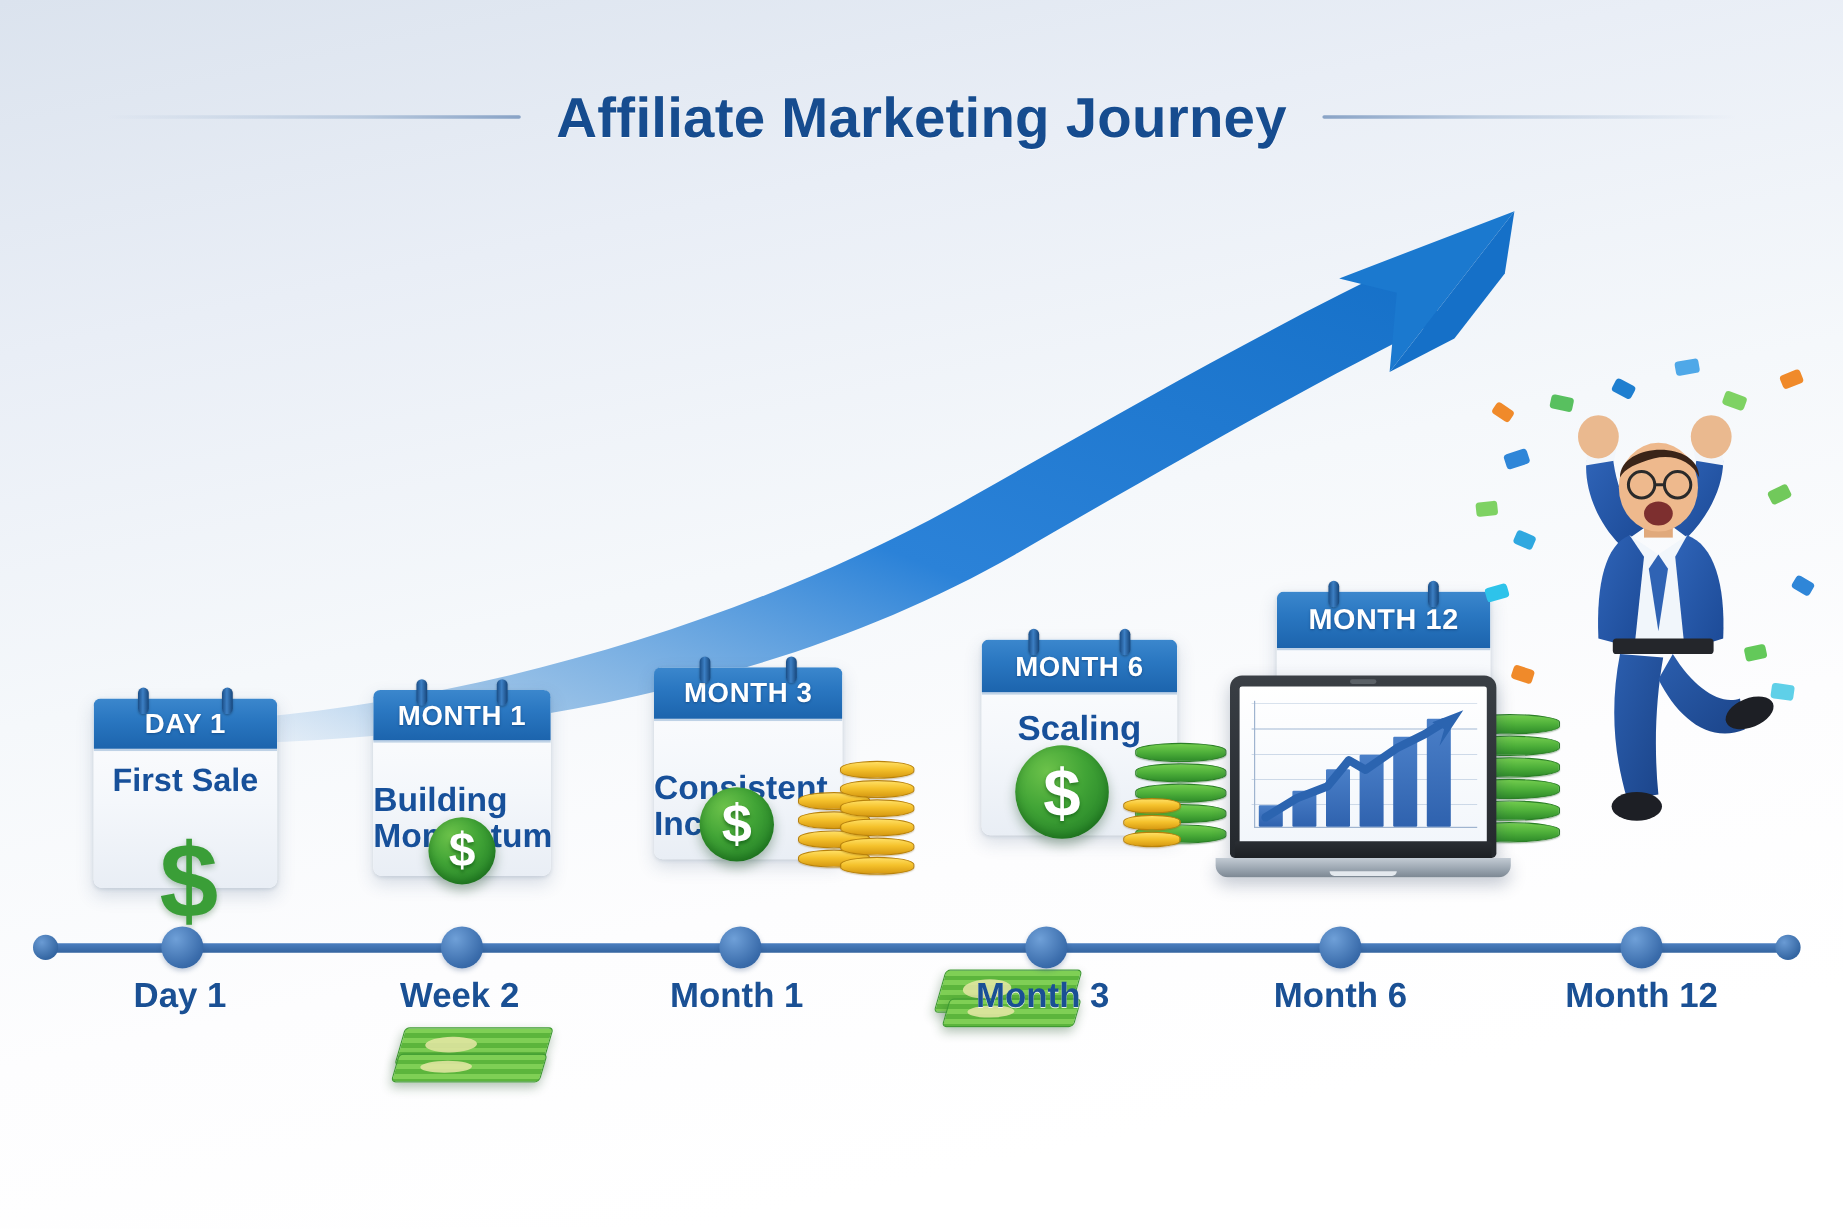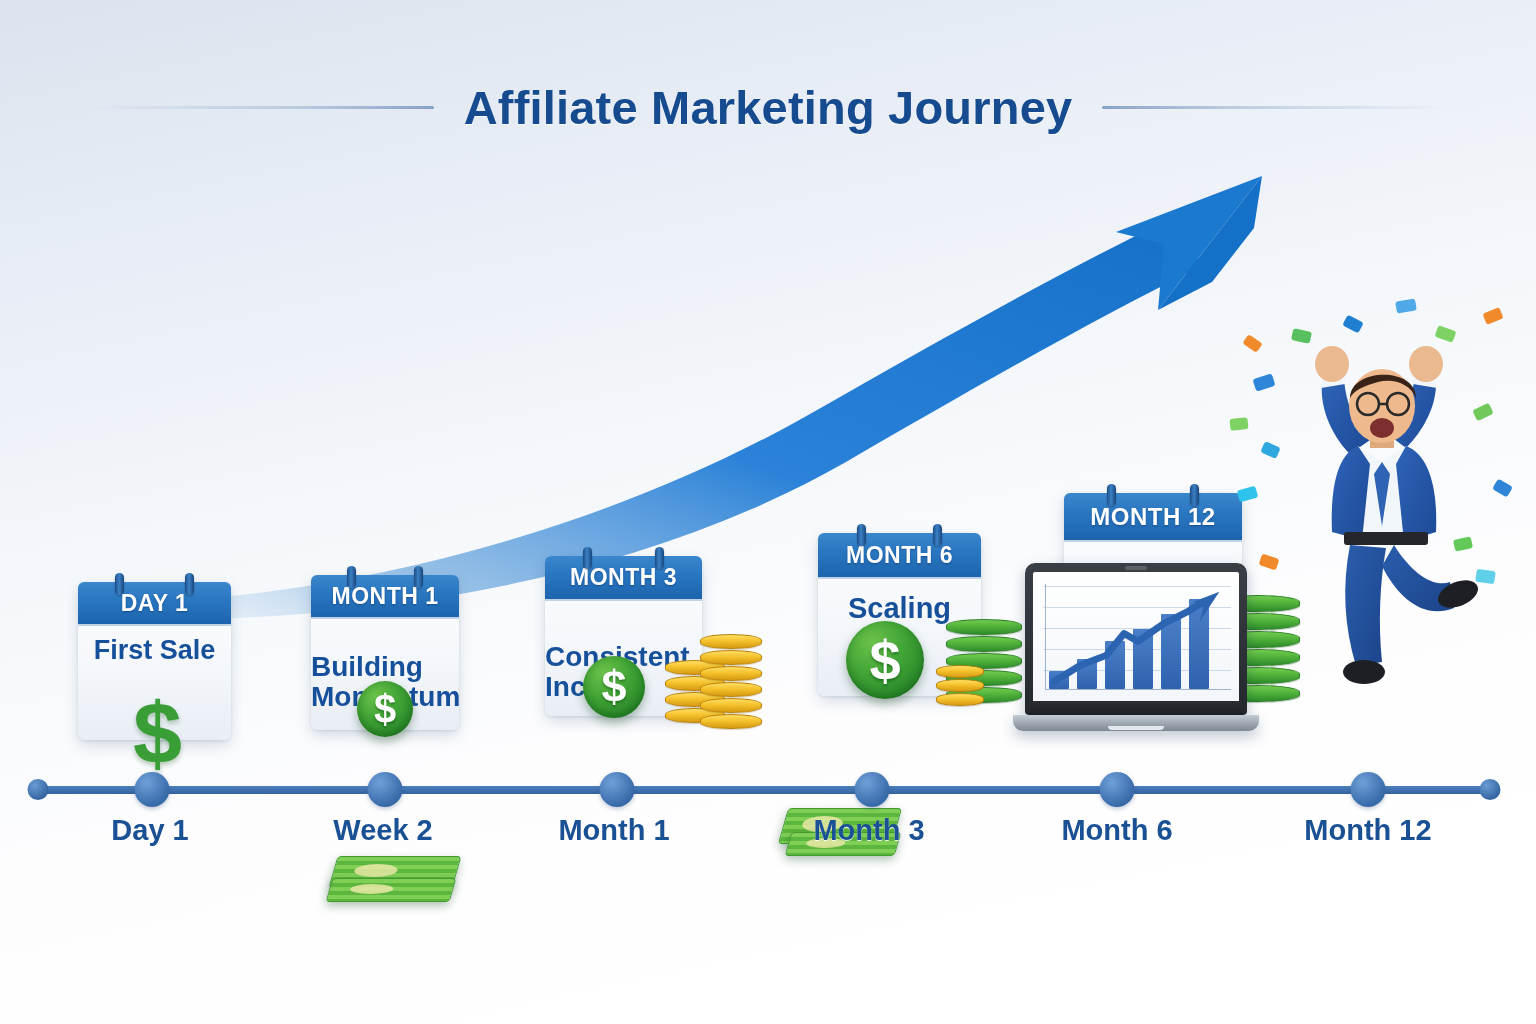--- a/index.html
+++ b/index.html
@@ -19,21 +19,21 @@
     height: 1024px;
     background:
       radial-gradient(ellipse 120% 80% at 50% 115%, #ffffff 0%, rgba(255,255,255,0) 60%),
       linear-gradient(168deg, #dbe3ee 0%, #e9eef6 22%, #f5f8fb 45%, #fdfdfe 66%, #ffffff 85%);
     overflow: hidden;
   }
 
   
   .title-row {
     position: absolute;
-    top: 72px;
+    top: 62px;
     left: 0;
     width: 1536px;
     height: 70px;
     display: flex;
     align-items: center;
     justify-content: center;
     gap: 30px;
   }
   .title-rule {
     height: 3px;

